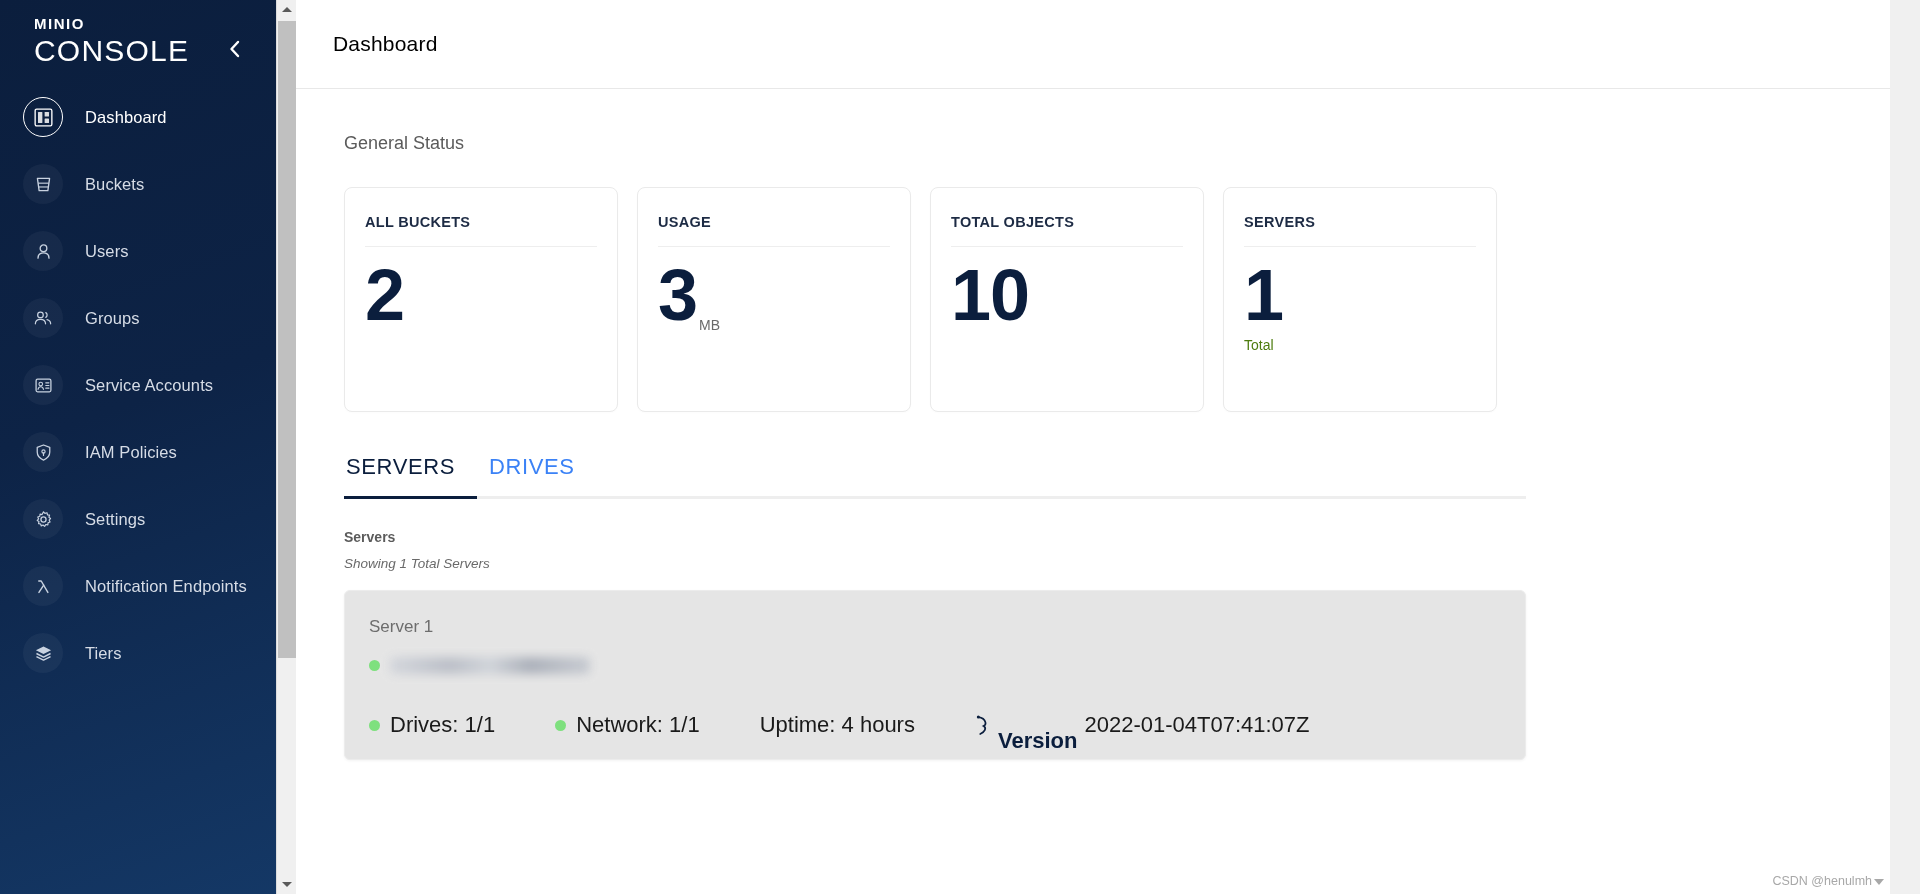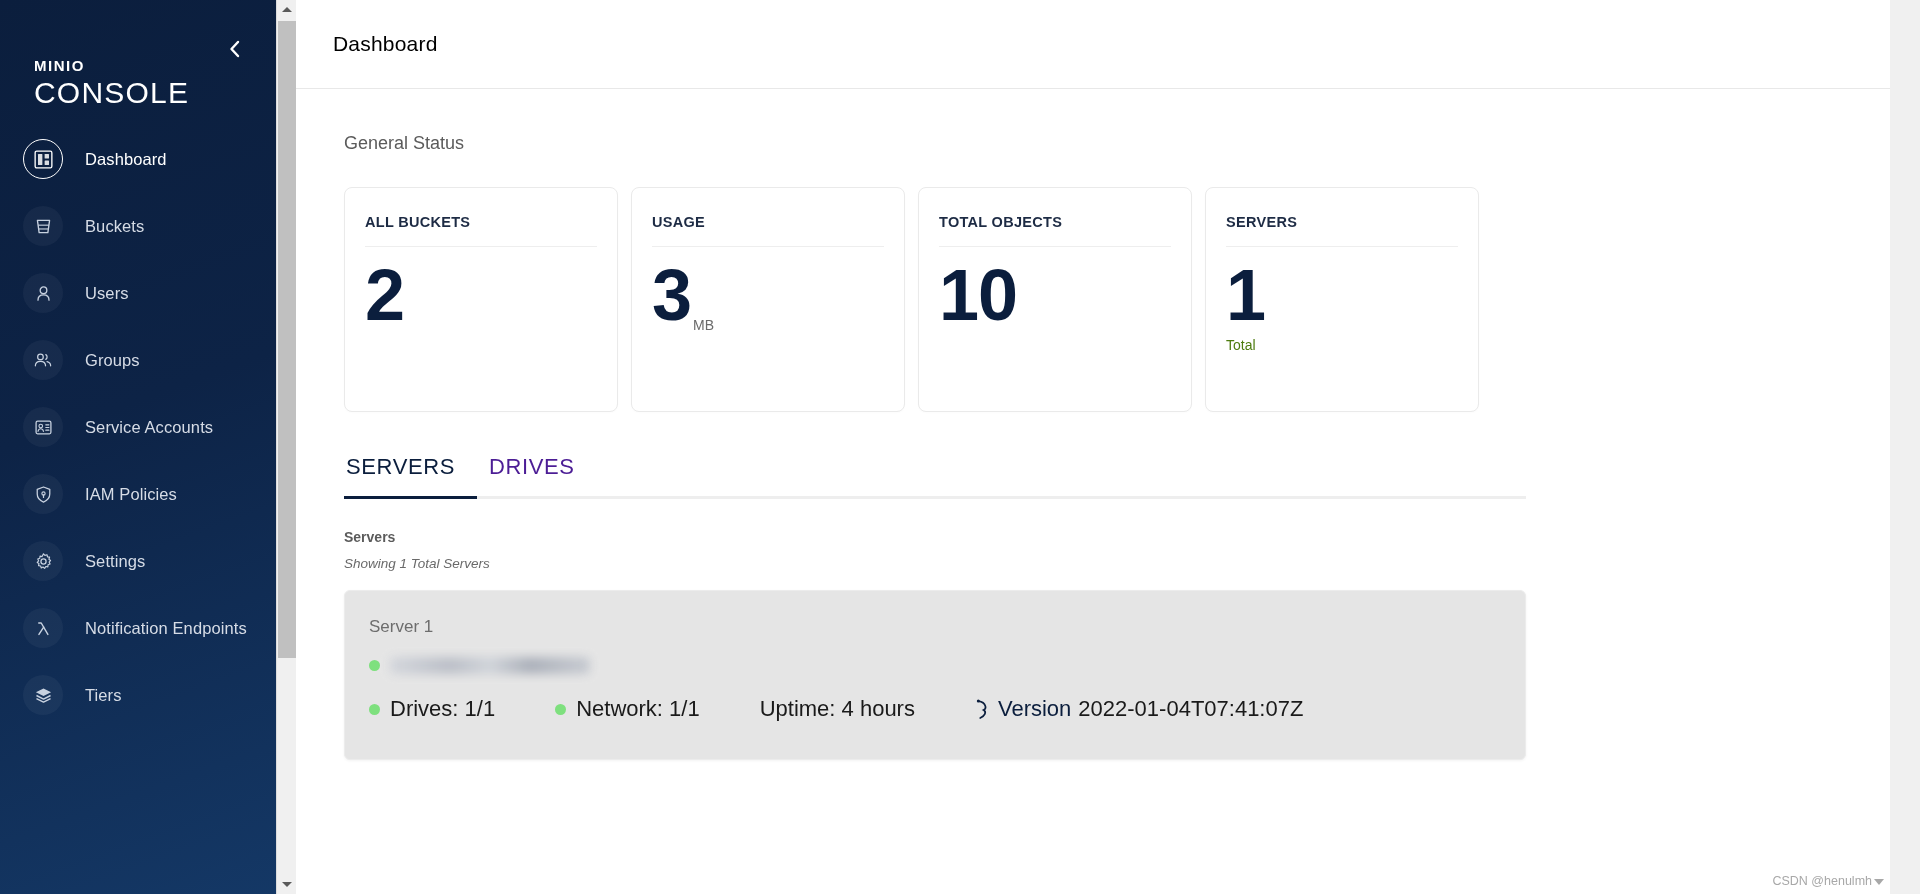--- a/index.html
+++ b/index.html
@@ -20,21 +20,20 @@
     width: 296px;
     flex: 0 0 296px;
     background: linear-gradient(160deg, #0b1e3d 0%, #0d2346 45%, #143866 100%);
     position: relative;
     overflow: hidden;
     color: #e6e9ef;
   }
   .logo-block {
     padding: 16px 0 0 34px;
     position: relative;
-    margin-top: 42px;
   }
   .logo-mini {
     font-size: 15px;
     font-weight: bold;
     letter-spacing: 1.5px;
     color: #ffffff;
     line-height: 16px;
   }
   .logo-console {
     font-size: 30px;
@@ -152,21 +151,21 @@
   .section-title {
     font-size: 18px;
     color: #5b5b5b;
     font-weight: 400;
     padding: 44px 0 0 48px;
   }
 
   
   .cards {
     display: flex;
-    gap: 13px;
+    gap: 19px;
     padding: 33px 0 0 48px;
   }
   .stat-card {
     width: 274px;
     height: 225px;
     border: 1px solid #eaeaea;
     border-radius: 8px;
     background: #ffffff;
     padding: 26px 20px 0 20px;
     box-shadow: 0 1px 2px rgba(0,0,0,0.015);
@@ -211,21 +210,21 @@
   }
   .tabs {
     display: flex;
     gap: 0;
   }
   .tab {
     font-size: 22px;
     letter-spacing: .6px;
     padding: 0 32px 16px 2px;
     cursor: pointer;
-    color: #4c1d95;
+    color: #3b82f6;
     font-weight: 400;
   }
   .tab.active { color: #0b1e3d; }
   .tab-underline-track {
     height: 3px;
     background: #eeeeee;
     width: 1182px;
     position: relative;
   }
   .tab-underline {
@@ -304,23 +303,24 @@
     display: flex;
     align-items: center;
     white-space: nowrap;
   }
   .minio-glyph {
     margin-right: 8px;
     color: #0b1e3d;
     display: flex; align-items: center;
   }
   .version-label {
-    font-weight: normal;
+    font-weight: bold;
     color: #0b1e3d;
     margin-right: 7px;
+    margin-top: 32px;
   }
   .version-value { color: #1a1a1a; }
 
   
   .right-gutter {
     position: absolute;
     top: 0; right: 0;
     width: 30px; height: 894px;
     background: #f0f0f0;
   }

